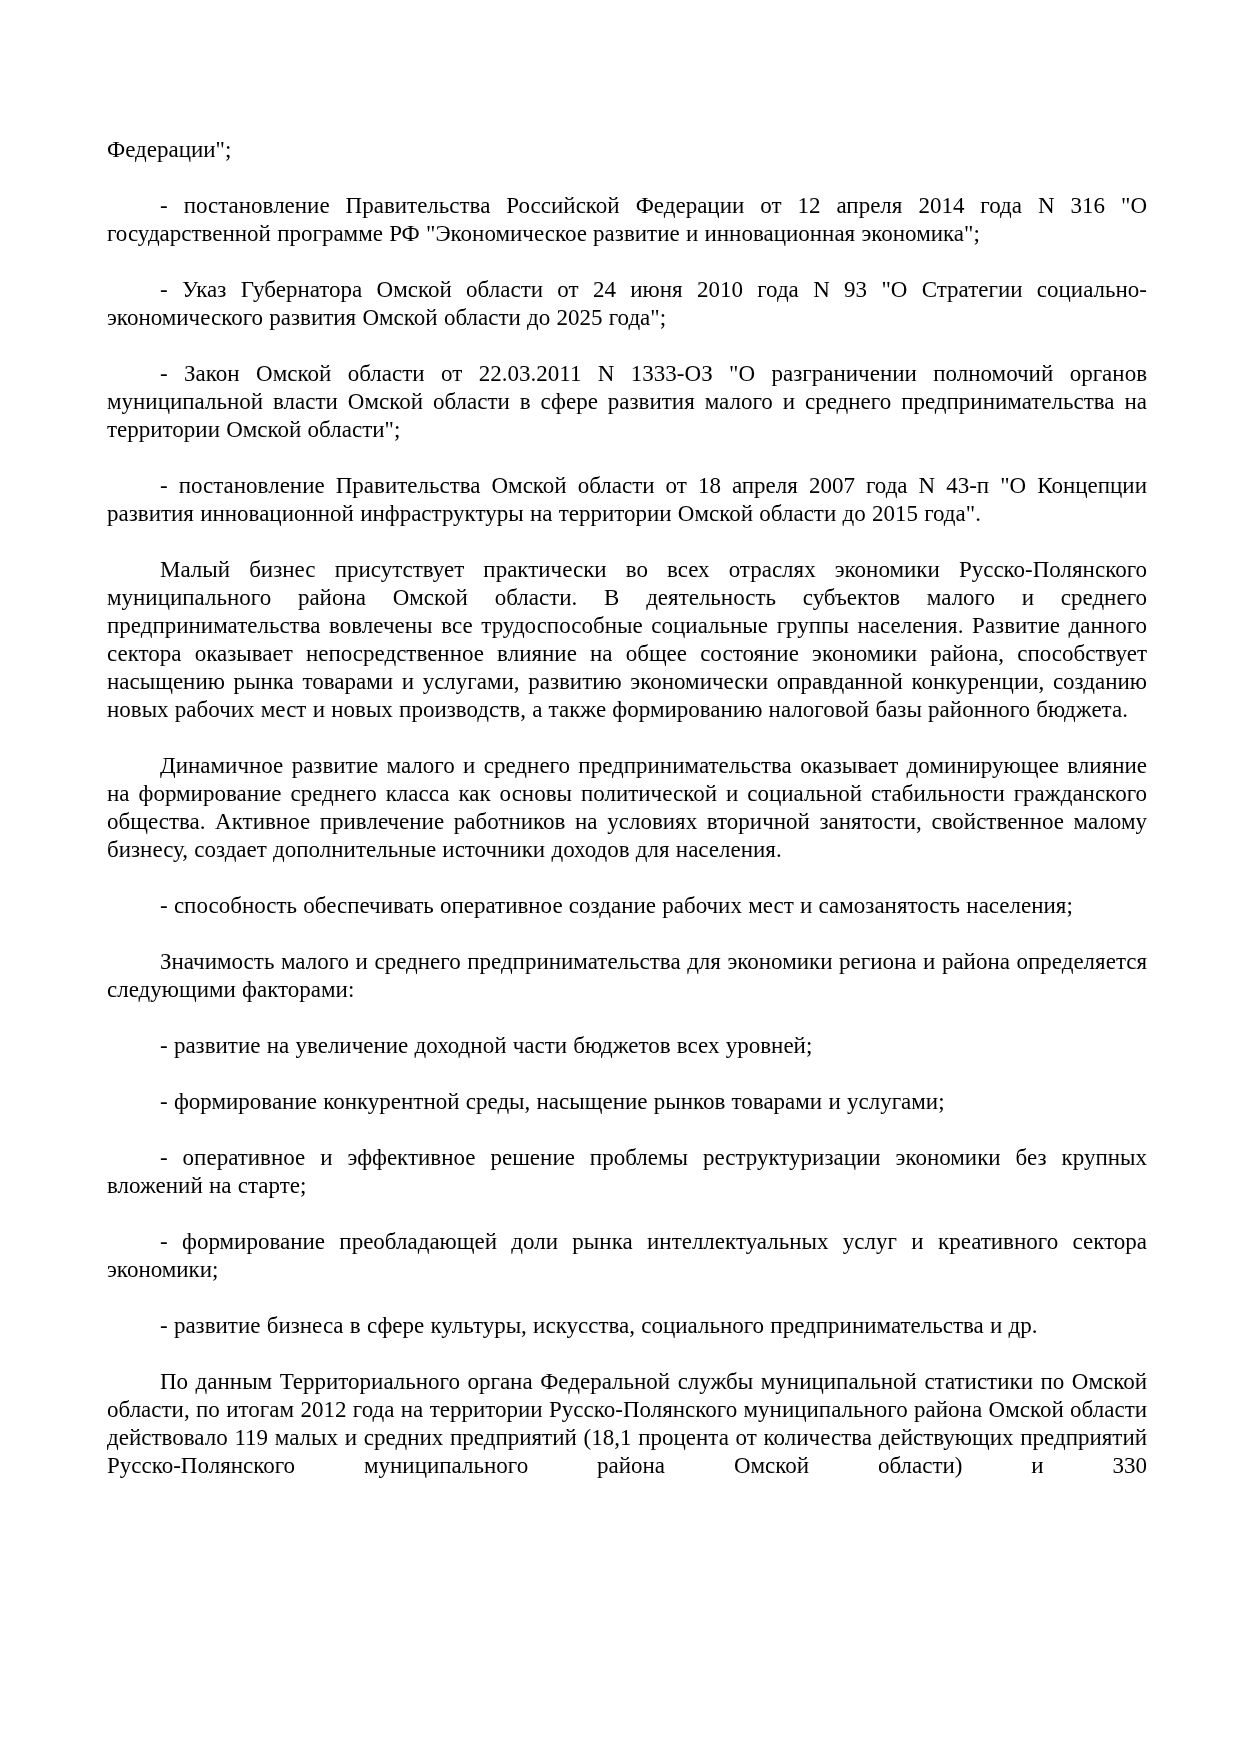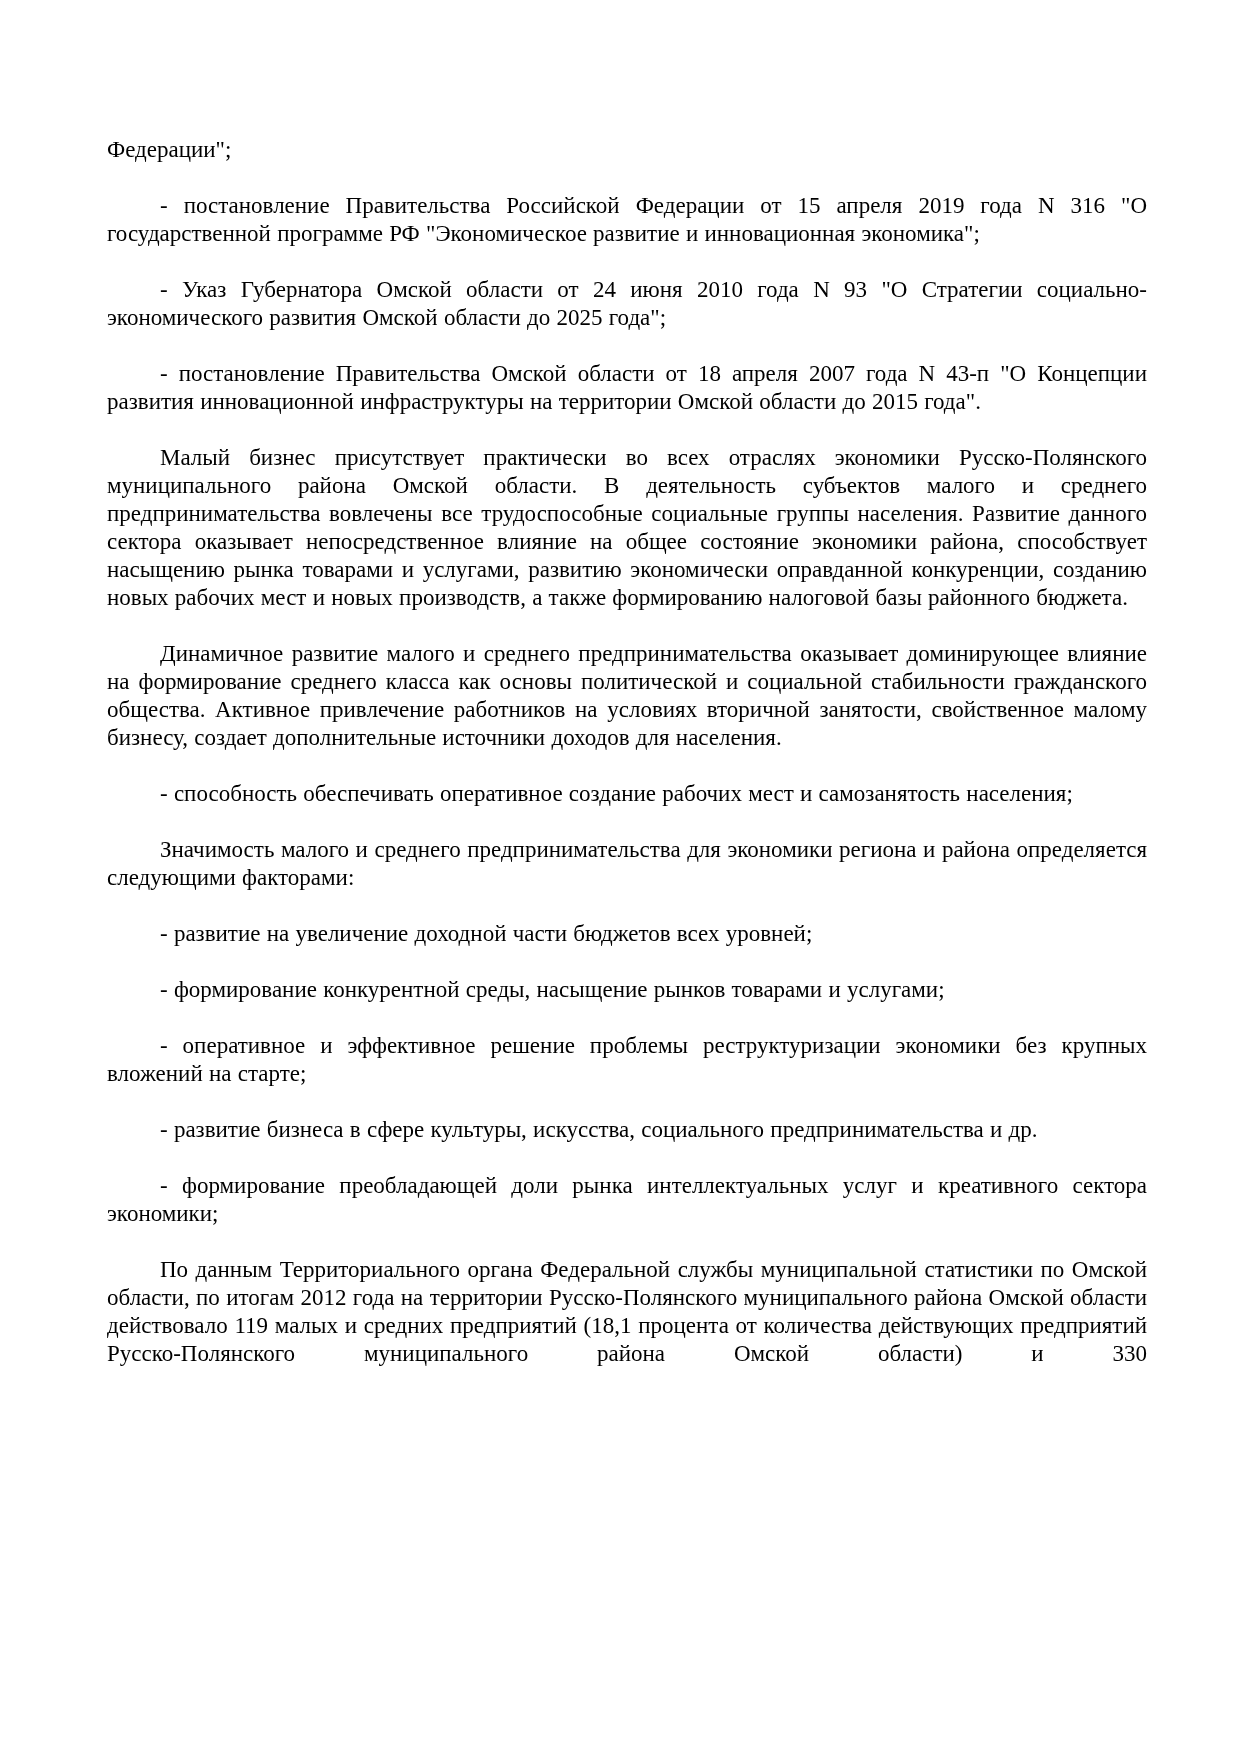--- a/index.html
+++ b/index.html
@@ -37,27 +37,28 @@
   p.doc-par.justify-last {
     text-align-last: justify;
   }
 </style>
 </head>
 <body>
 
 <div class="page">
   <div class="doc-body" id="doc-body">
       <p class="doc-par no-indent">Федерации";</p>
-      <p class="doc-par">- постановление Правительства Российской Федерации от 15 апреля 2019 года N 316 "О государственной программе РФ "Экономическое развитие и инновационная экономика";</p>
+      <p class="doc-par">- постановление Правительства Российской Федерации от 12 апреля 2014 года N 316 "О государственной программе РФ "Экономическое развитие и инновационная экономика";</p>
       <p class="doc-par">- Указ Губернатора Омской области от 24 июня 2010 года N 93 "О Стратегии социально-экономического развития Омской области до 2025 года";</p>
+      <p class="doc-par">- Закон Омской области от 22.03.2011 N 1333-ОЗ "О разграничении полномочий органов муниципальной власти Омской области в сфере развития малого и среднего предпринимательства на территории Омской области";</p>
       <p class="doc-par">- постановление Правительства Омской области от 18 апреля 2007 года N 43-п "О Концепции развития инновационной инфраструктуры на территории Омской области до 2015 года".</p>
       <p class="doc-par">Малый бизнес присутствует практически во всех отраслях экономики Русско-Полянского муниципального района Омской области. В деятельность субъектов малого и среднего предпринимательства вовлечены все трудоспособные социальные группы населения. Развитие данного сектора оказывает непосредственное влияние на общее состояние экономики района, способствует насыщению рынка товарами и услугами, развитию экономически оправданной конкуренции, созданию новых рабочих мест и новых производств, а также формированию налоговой базы районного бюджета.</p>
       <p class="doc-par">Динамичное развитие малого и среднего предпринимательства оказывает доминирующее влияние на формирование среднего класса как основы политической и социальной стабильности гражданского общества. Активное привлечение работников на условиях вторичной занятости, свойственное малому бизнесу, создает дополнительные источники доходов для населения.</p>
       <p class="doc-par">- способность обеспечивать оперативное создание рабочих мест и самозанятость населения;</p>
       <p class="doc-par">Значимость малого и среднего предпринимательства для экономики региона и района определяется следующими факторами:</p>
       <p class="doc-par">- развитие на увеличение доходной части бюджетов всех уровней;</p>
       <p class="doc-par">- формирование конкурентной среды, насыщение рынков товарами и услугами;</p>
       <p class="doc-par">- оперативное и эффективное решение проблемы реструктуризации экономики без крупных вложений на старте;</p>
+      <p class="doc-par">- формирование преобладающей доли рынка интеллектуальных услуг и креативного сектора экономики;</p>
       <p class="doc-par">- развитие бизнеса в сфере культуры, искусства, социального предпринимательства и др.</p>
-      <p class="doc-par">- формирование преобладающей доли рынка интеллектуальных услуг и креативного сектора экономики;</p>
       <p class="doc-par justify-last">По данным Территориального органа Федеральной службы муниципальной статистики по Омской области, по итогам 2012 года на территории Русско-Полянского муниципального района Омской области действовало 119 малых и средних предприятий (18,1 процента от количества действующих предприятий Русско-Полянского муниципального района Омской области) и 330</p>
     </div>
 </div>
 
 </body></html>

